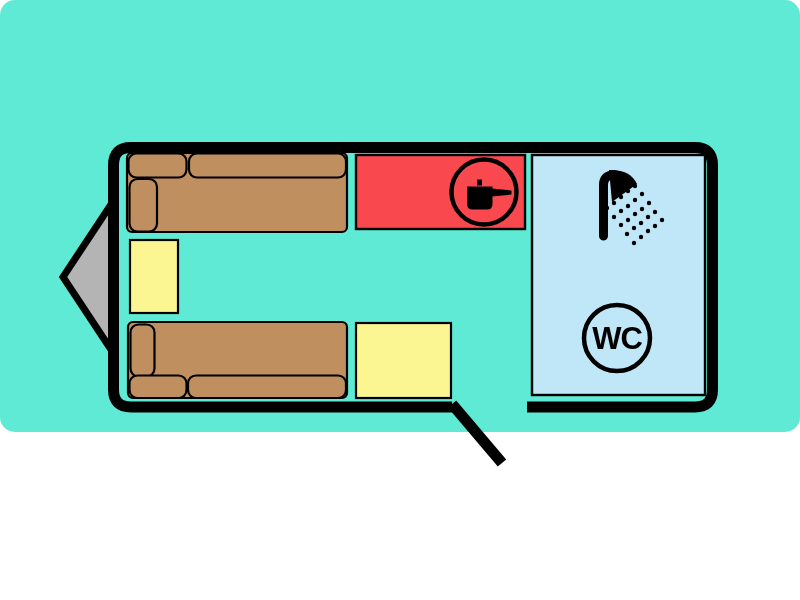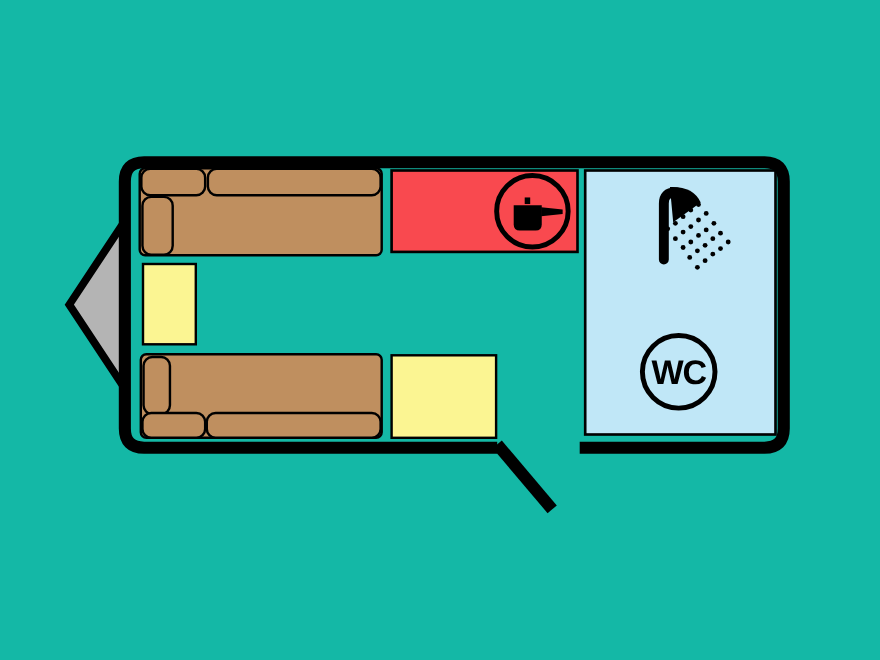--- a/index.html
+++ b/index.html
@@ -7,22 +7,23 @@
     padding: 0;
     width: 800px;
     height: 600px;
     background: #ffffff;
     font-family: "Liberation Sans", sans-serif;
     overflow: hidden;
   }
   .stage {
     position: relative;
     width: 800px;
-    height: 600px;
-    background: #14b8a6;
+    height: 432px;
+    background: #5eead4;
+    border-radius: 15px;
   }
   svg { display: block; }
 
   
   .drawbar-fill   { fill: #b4b4b4; stroke: #000000; }
   .wall-stroke    { fill: none;    stroke: #000000; }
   .sofa-fill      { fill: #bf8f5f; stroke: #000000; }
   .table-fill     { fill: #fbf592; stroke: #000000; }
   .kitchen-fill   { fill: #f9494f; stroke: #000000; }
   .bathroom-fill  { fill: #c0e7f7; stroke: #000000; }

